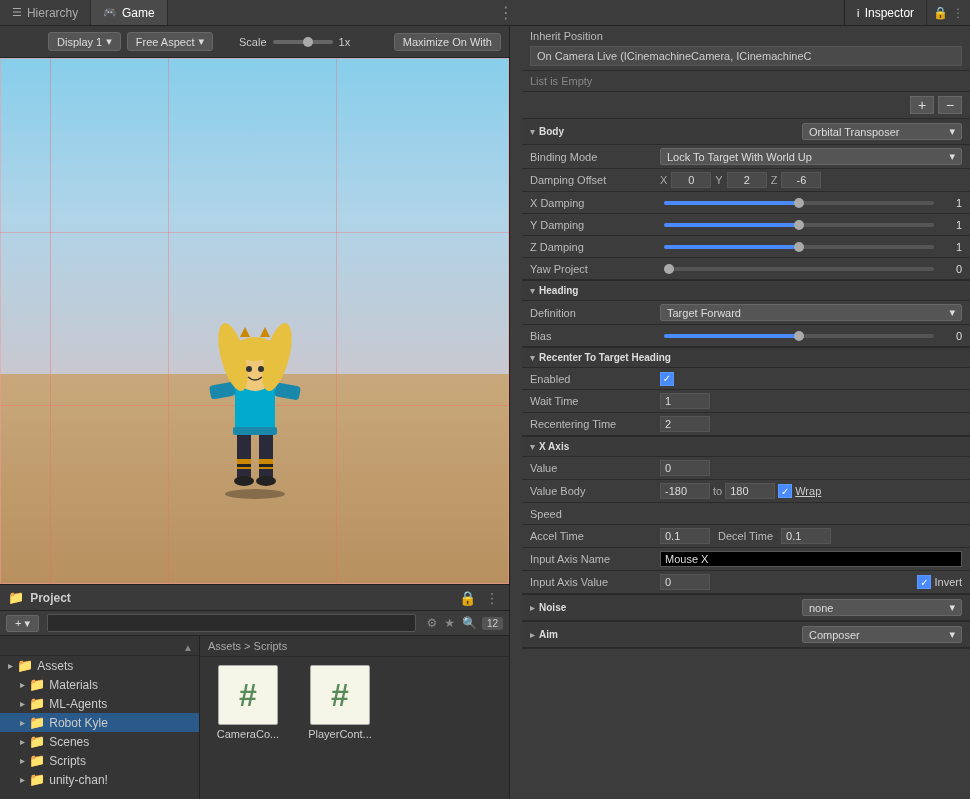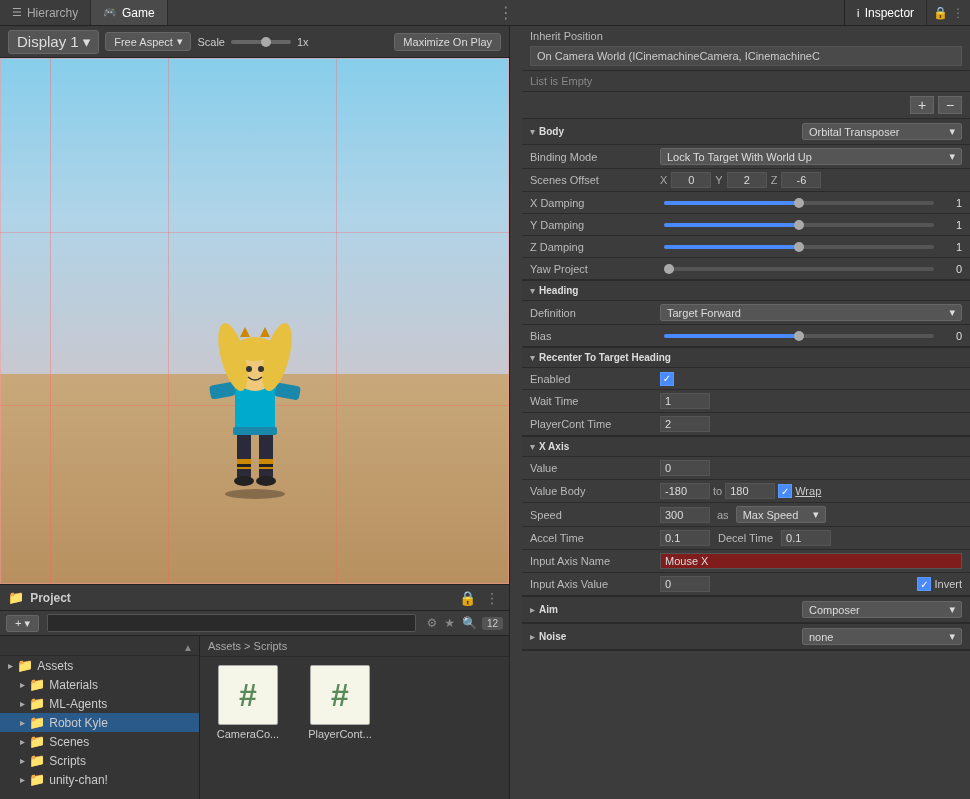--- a/index.html
+++ b/index.html
@@ -70,45 +70,47 @@
       padding: 4px 8px;
       gap: 6px;
       border-bottom: 1px solid #222;
       height: 32px;
     }
     .display-btn {
       background: #555;
       border: 1px solid #666;
       color: #ddd;
       padding: 2px 8px;
-      font-size: 15px;
+      font-size: 11px;
       border-radius: 3px;
       cursor: pointer;
       display: flex;
       align-items: center;
       gap: 4px;
+      margin-left: 40px;
     }
     .aspect-btn {
       background: #555;
       border: 1px solid #666;
       color: #ddd;
       padding: 2px 8px;
       font-size: 11px;
       border-radius: 3px;
       cursor: pointer;
       display: flex;
       align-items: center;
       gap: 4px;
     }
     .scale-section {
       display: flex;
       align-items: center;
       gap: 6px;
       color: #ccc;
       font-size: 11px;
+      margin-left: 20px;
     }
     .scale-slider {
       width: 60px;
       height: 4px;
       background: #666;
       border-radius: 2px;
       position: relative;
     }
     .scale-slider-thumb {
       width: 10px;
@@ -466,21 +468,21 @@
       background: #4a4a4a;
       border: 1px solid #555;
       color: #ddd;
       padding: 1px 4px;
       font-size: 11px;
       width: 50px;
     }
 
     
     .text-input {
-      background: #7f1d1d;
+      background: #000000;
       border: 1px solid #555;
       color: #ddd;
       padding: 1px 4px;
       font-size: 11px;
       flex: 1;
     }
 
     
     .range-pair {
       display: flex;
@@ -566,21 +568,21 @@
         <span class="chevron-down"></span>
       </div>
       <div class="scale-section">
         <span>Scale</span>
         <div class="scale-slider">
           <div class="scale-slider-thumb"></div>
         </div>
         <span>1x</span>
       </div>
       <div class="maximize-btn">
-        <span>Maximize On Play</span>
+        <span>Maximize On With</span>
       </div>
     </div>
 
     <div class="game-viewport" style="height: 330px;">
       <div class="viewport-sky"></div>
       <div class="viewport-ground"></div>
 
       <div class="viewport-lines">
 
         <div style="position:absolute;top:0;left:0;right:0;bottom:0;border:1px solid rgba(255,150,150,0.5);pointer-events:none;"></div>
@@ -727,21 +729,21 @@
       </div>
     </div>
   </div>
 
   <div class="right-panel">
     <div class="inspector-content">
 
       <div class="on-camera-field">
         <span>Inherit Position</span>
         <div style="margin-top:4px;background:#4a4a4a;border:1px solid #555;padding:3px 6px;font-size:11px;color:#ccc;">
-          <span>On Camera World (ICinemachineCamera, ICinemachineC</span>
+          <span>On Camera Live (ICinemachineCamera, ICinemachineC</span>
         </div>
       </div>
 
       <div class="list-empty">
         <span>List is Empty</span>
       </div>
 
       <div class="list-buttons">
         <div class="list-btn">
           <span>+</span>
@@ -765,21 +767,21 @@
           <span class="prop-label">Binding Mode</span>
           <div class="prop-value">
             <div class="prop-dropdown">
               <span>Lock To Target With World Up</span>
               <span class="chevron-down"></span>
             </div>
           </div>
         </div>
 
         <div class="prop-row">
-          <span class="prop-label">Scenes Offset</span>
+          <span class="prop-label">Damping Offset</span>
           <div class="prop-value">
             <div class="xyz-group">
               <span class="xyz-label">X</span>
               <input class="xyz-input" type="text" value="0" style="">
               <span class="xyz-label">Y</span>
               <input class="xyz-input" type="text" value="2" style="">
               <span class="xyz-label">Z</span>
               <input class="xyz-input" type="text" value="-6" style="">
             </div>
           </div>
@@ -872,21 +874,21 @@
         </div>
 
         <div class="prop-row">
           <span class="prop-label">Wait Time</span>
           <div class="prop-value">
             <input class="num-input" type="text" value="1" style="">
           </div>
         </div>
 
         <div class="prop-row">
-          <span class="prop-label">PlayerCont Time</span>
+          <span class="prop-label">Recentering Time</span>
           <div class="prop-value">
             <input class="num-input" type="text" value="2" style="">
           </div>
         </div>
       </div>
 
       <div class="inspector-section">
         <div class="section-header">
           <span class="section-arrow chevron-down"></span>
           <span class="section-title">X Axis</span>
@@ -907,28 +909,20 @@
               <span style="font-size:11px;color:#aaa;">to</span>
               <input class="num-input" type="text" value="180" style="">
               <div class="checkbox-checked">✓</div>
               <span style="font-size:11px;color:#ccc;text-decoration:underline;">Wrap</span>
             </div>
           </div>
         </div>
 
         <div class="prop-row">
           <span class="prop-label">Speed</span>
-          <div class="prop-value">
-            <input class="num-input" type="text" value="300" style="">
-            <span style="font-size:11px;color:#aaa;margin:0 3px;">as</span>
-            <div class="prop-dropdown" style="min-width:90px;flex:none;">
-              <span>Max Speed</span>
-              <span class="chevron-down"></span>
-            </div>
-          </div>
         </div>
 
         <div class="prop-row">
           <span class="prop-label">Accel Time</span>
           <div class="prop-value">
             <input class="num-input" type="text" value="0.1" style="">
             <span style="font-size:11px;color:#bbb;margin:0 4px;">Decel Time</span>
             <input class="num-input" type="text" value="0.1" style="">
           </div>
         </div>
@@ -941,41 +935,41 @@
         </div>
 
         <div class="prop-row">
           <span class="prop-label">Input Axis Value</span>
           <div class="prop-value">
             <input class="num-input" type="text" value="0" style="">
             <div class="invert-group">
               <div class="checkbox-checked">✓</div>
               <span style="font-size:11px;color:#ccc;">Invert</span>
             </div>
+          </div>
+        </div>
+      </div>
+
+      <div class="inspector-section">
+        <div class="section-header">
+          <span class="section-arrow chevron-right"></span>
+          <span class="section-title">Noise</span>
+          <div class="section-dropdown">
+            <span>none</span>
+            <span class="chevron-down"></span>
           </div>
         </div>
       </div>
 
       <div class="inspector-section">
         <div class="section-header">
           <span class="section-arrow chevron-right"></span>
           <span class="section-title">Aim</span>
           <div class="section-dropdown">
             <span>Composer</span>
             <span class="chevron-down"></span>
           </div>
         </div>
       </div>
 
-      <div class="inspector-section">
-        <div class="section-header">
-          <span class="section-arrow chevron-right"></span>
-          <span class="section-title">Noise</span>
-          <div class="section-dropdown">
-            <span>none</span>
-            <span class="chevron-down"></span>
-          </div>
-        </div>
-      </div>
-
     </div>
   </div>
 </div>
 
 </body></html>

